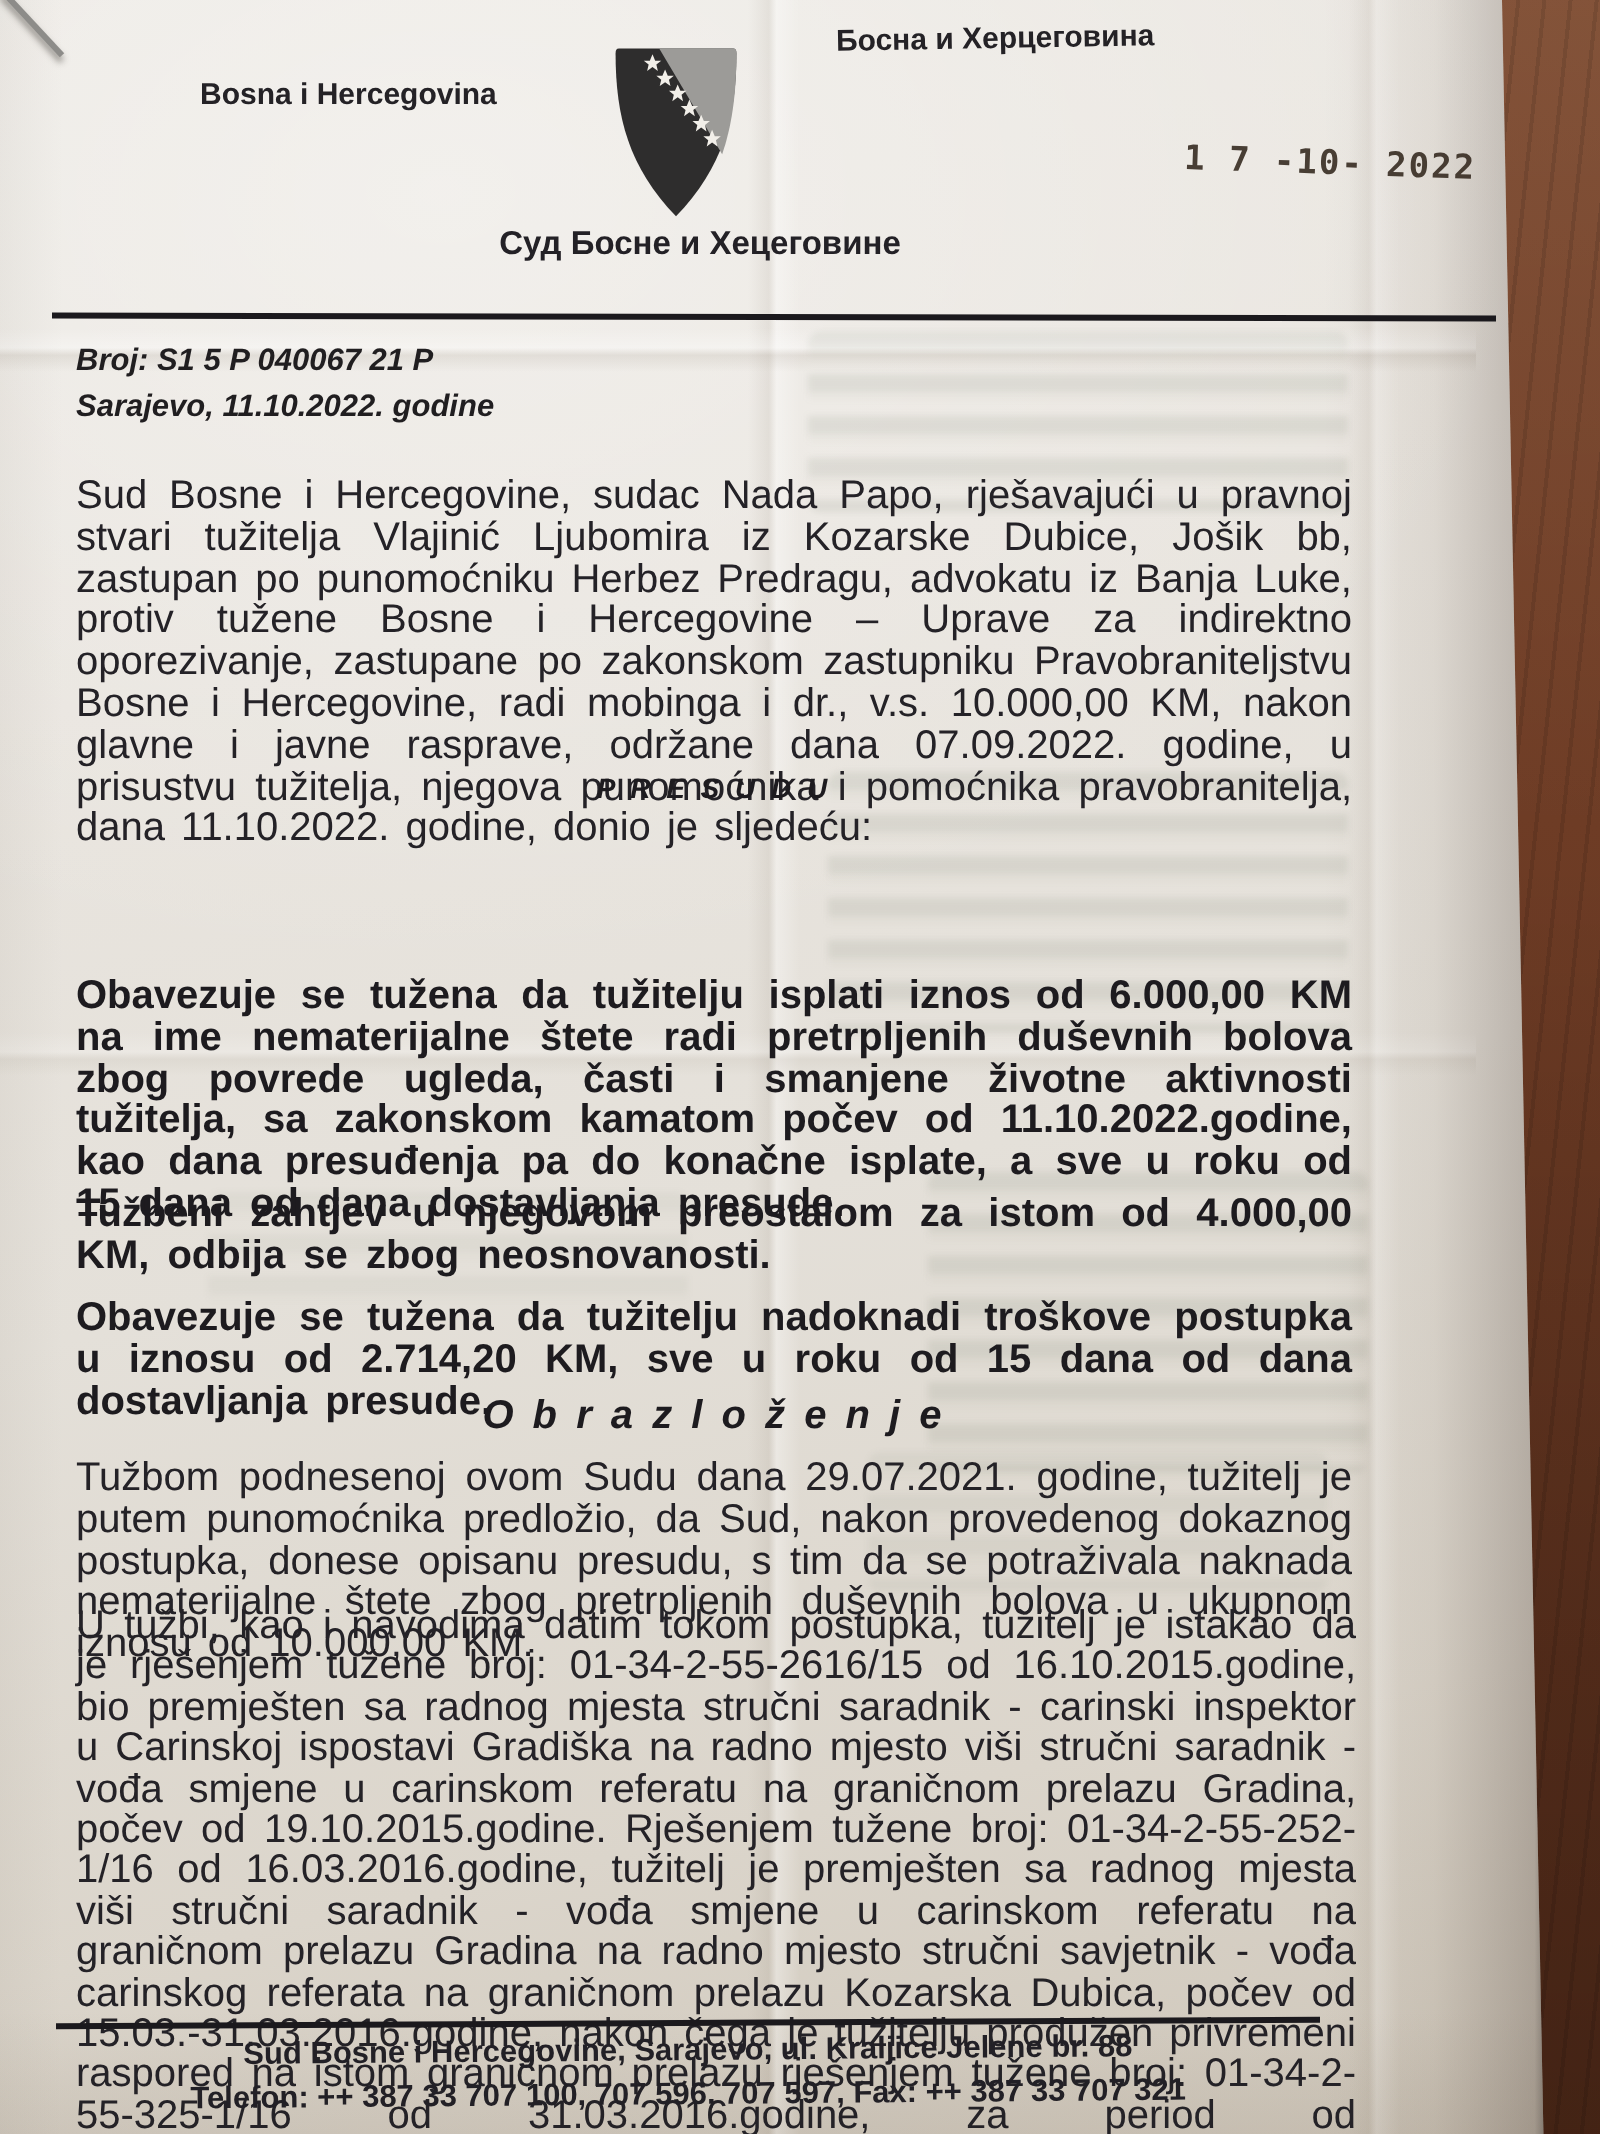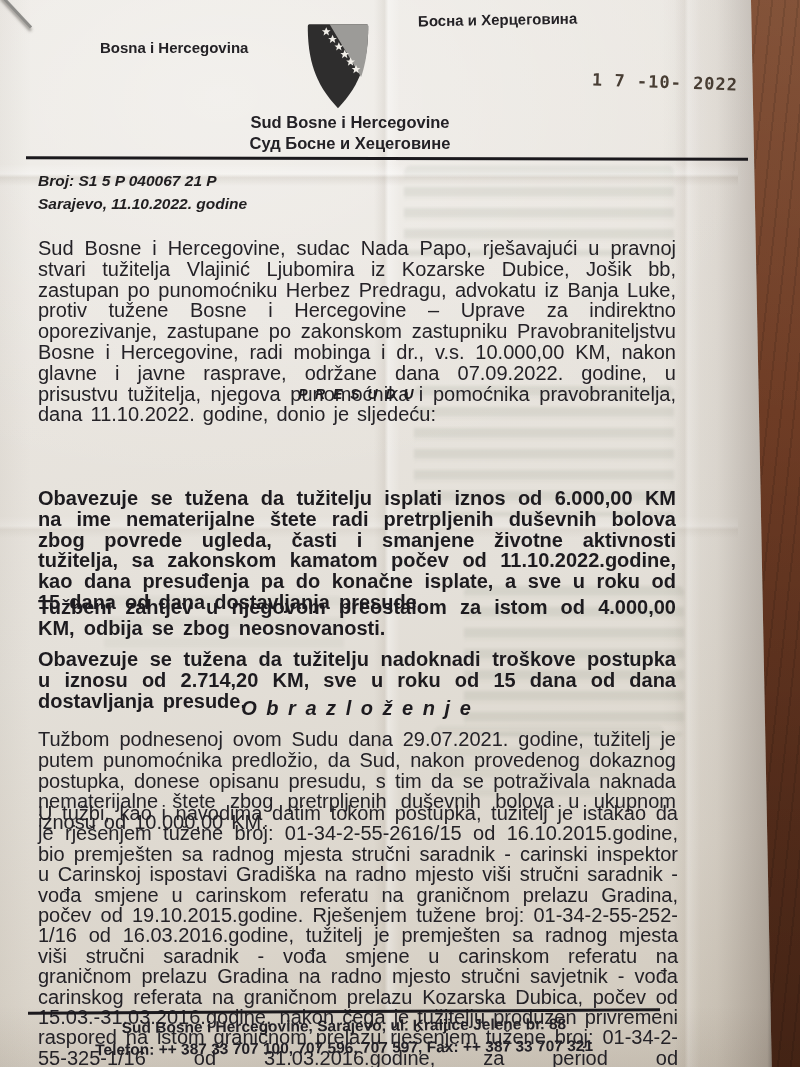--- a/index.html
+++ b/index.html
@@ -95,21 +95,20 @@
         <use href="#star" x="51" y="32"></use>
         <use href="#star" x="58" y="41"></use>
         <use href="#star" x="65" y="50"></use>
         <use href="#star" x="71.5" y="59"></use>
       </svg>
     </div>
 
     <div class="abs stamp" style="left:592px;top:72px;">1 7 -10- 2022</div>
 
     <div class="abs court-block">
-      <div>Sud Bosne i Hercegovine</div>
       <div>Суд Босне и Хецеговине</div>
     </div>
 
     <div class="abs rule-top"></div>
 
     <div class="abs case-block">
       <div>Broj: S1 5 P 040067 21 P</div>
       <div>Sarajevo, 11.10.2022. godine</div>
     </div>
 

